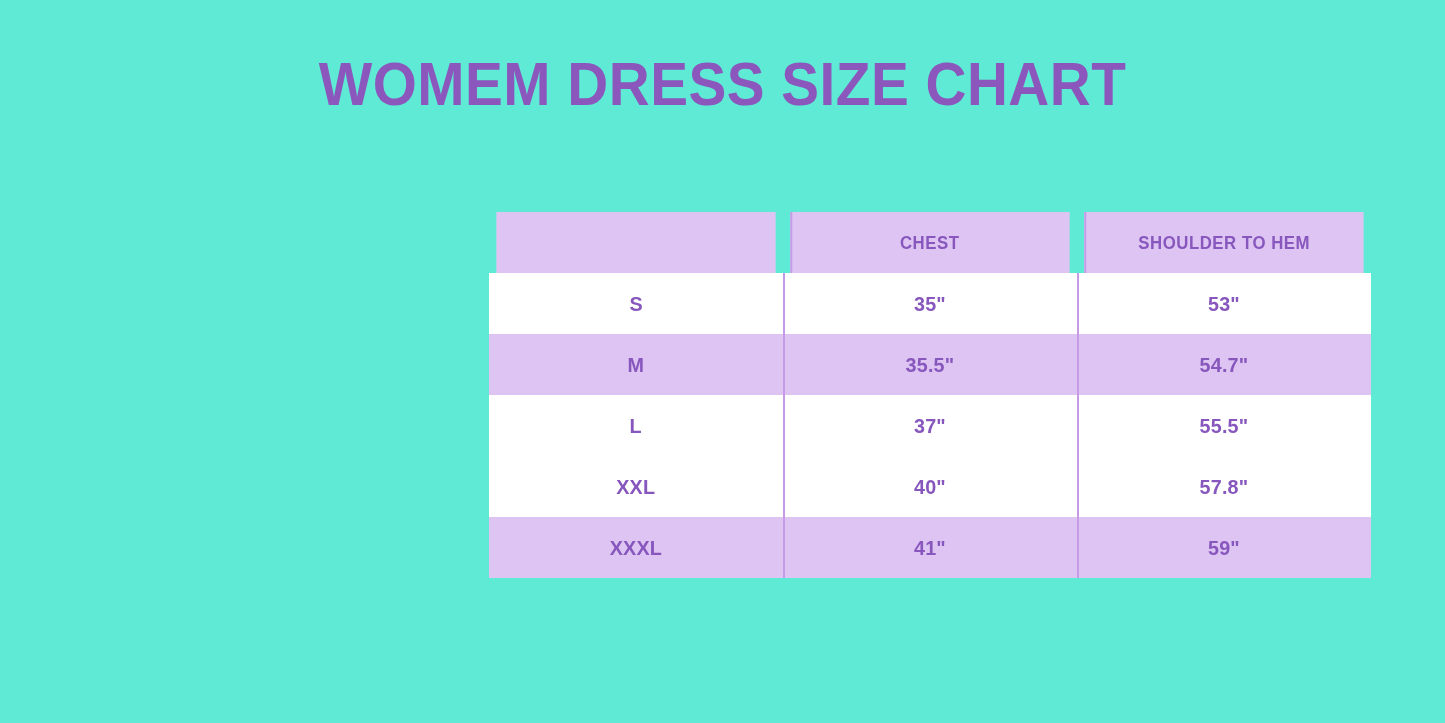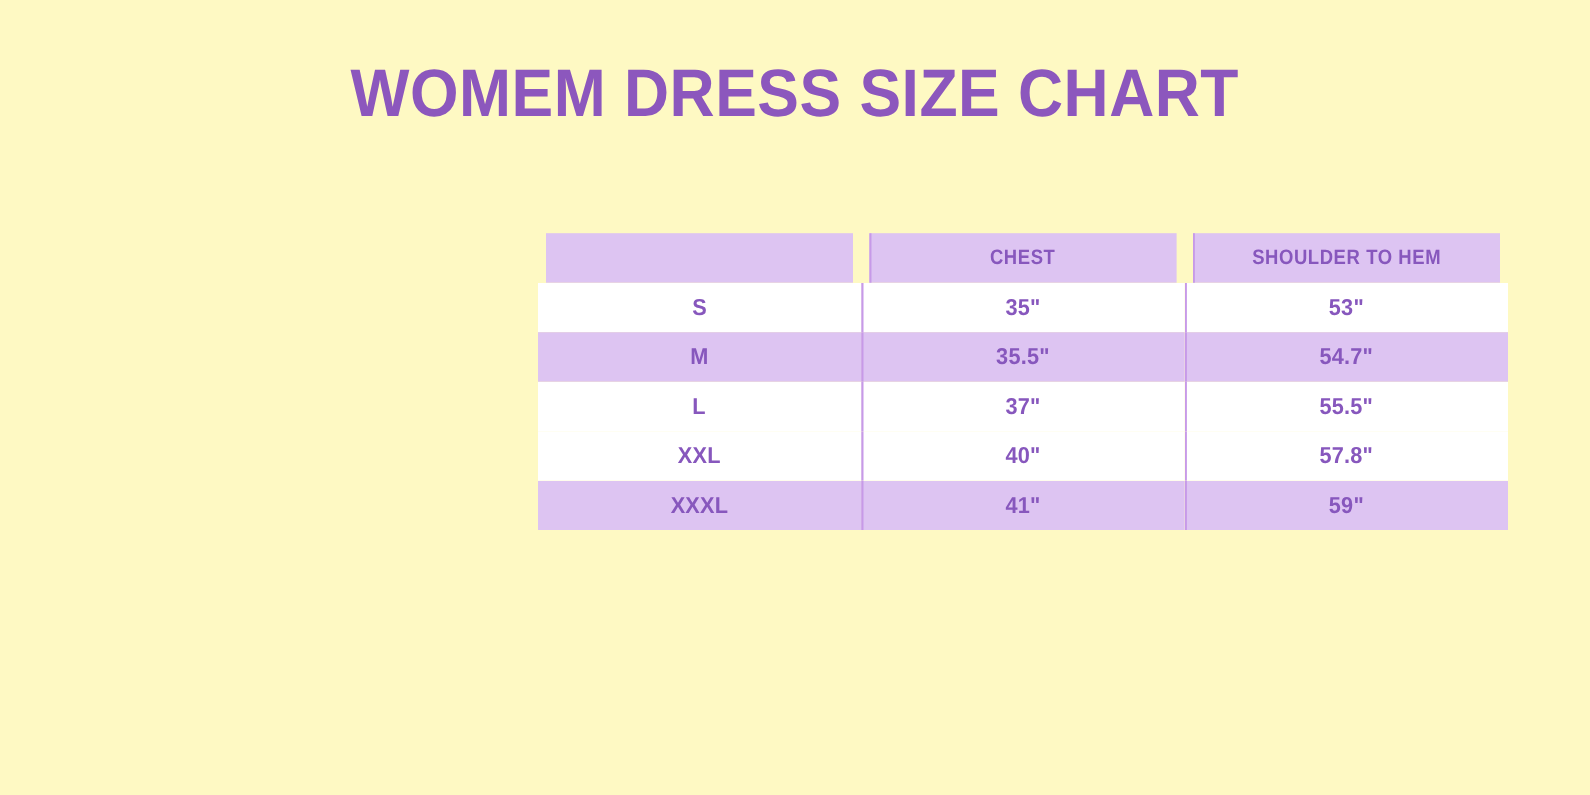--- a/index.html
+++ b/index.html
@@ -11,21 +11,21 @@
     height: 723px;
     background: #ffffff;
     font-family: "Liberation Sans", sans-serif;
     overflow: hidden;
   }
 
   .page {
     position: relative;
     width: 1445px;
     height: 723px;
-    background: #fef9c3;
+    background: #5eead4;
   }
 
   
   .chart-title {
     position: absolute;
     left: 0;
     top: 52px;
     width: 1445px;
     text-align: center;
     font-family: "Liberation Sans", sans-serif;
@@ -43,21 +43,21 @@
   .size-table {
     position: absolute;
     left: 489px;
     top: 212px;
     width: 882px;
     border-collapse: collapse;
     table-layout: fixed;
   }
 
   .size-table tr {
-    height: 45px;
+    height: 61px;
   }
 
   .size-table th,
   .size-table td {
     padding: 0;
     margin: 0;
     text-align: center;
     vertical-align: middle;
     font-family: "Liberation Sans", sans-serif;
     font-weight: bold;

